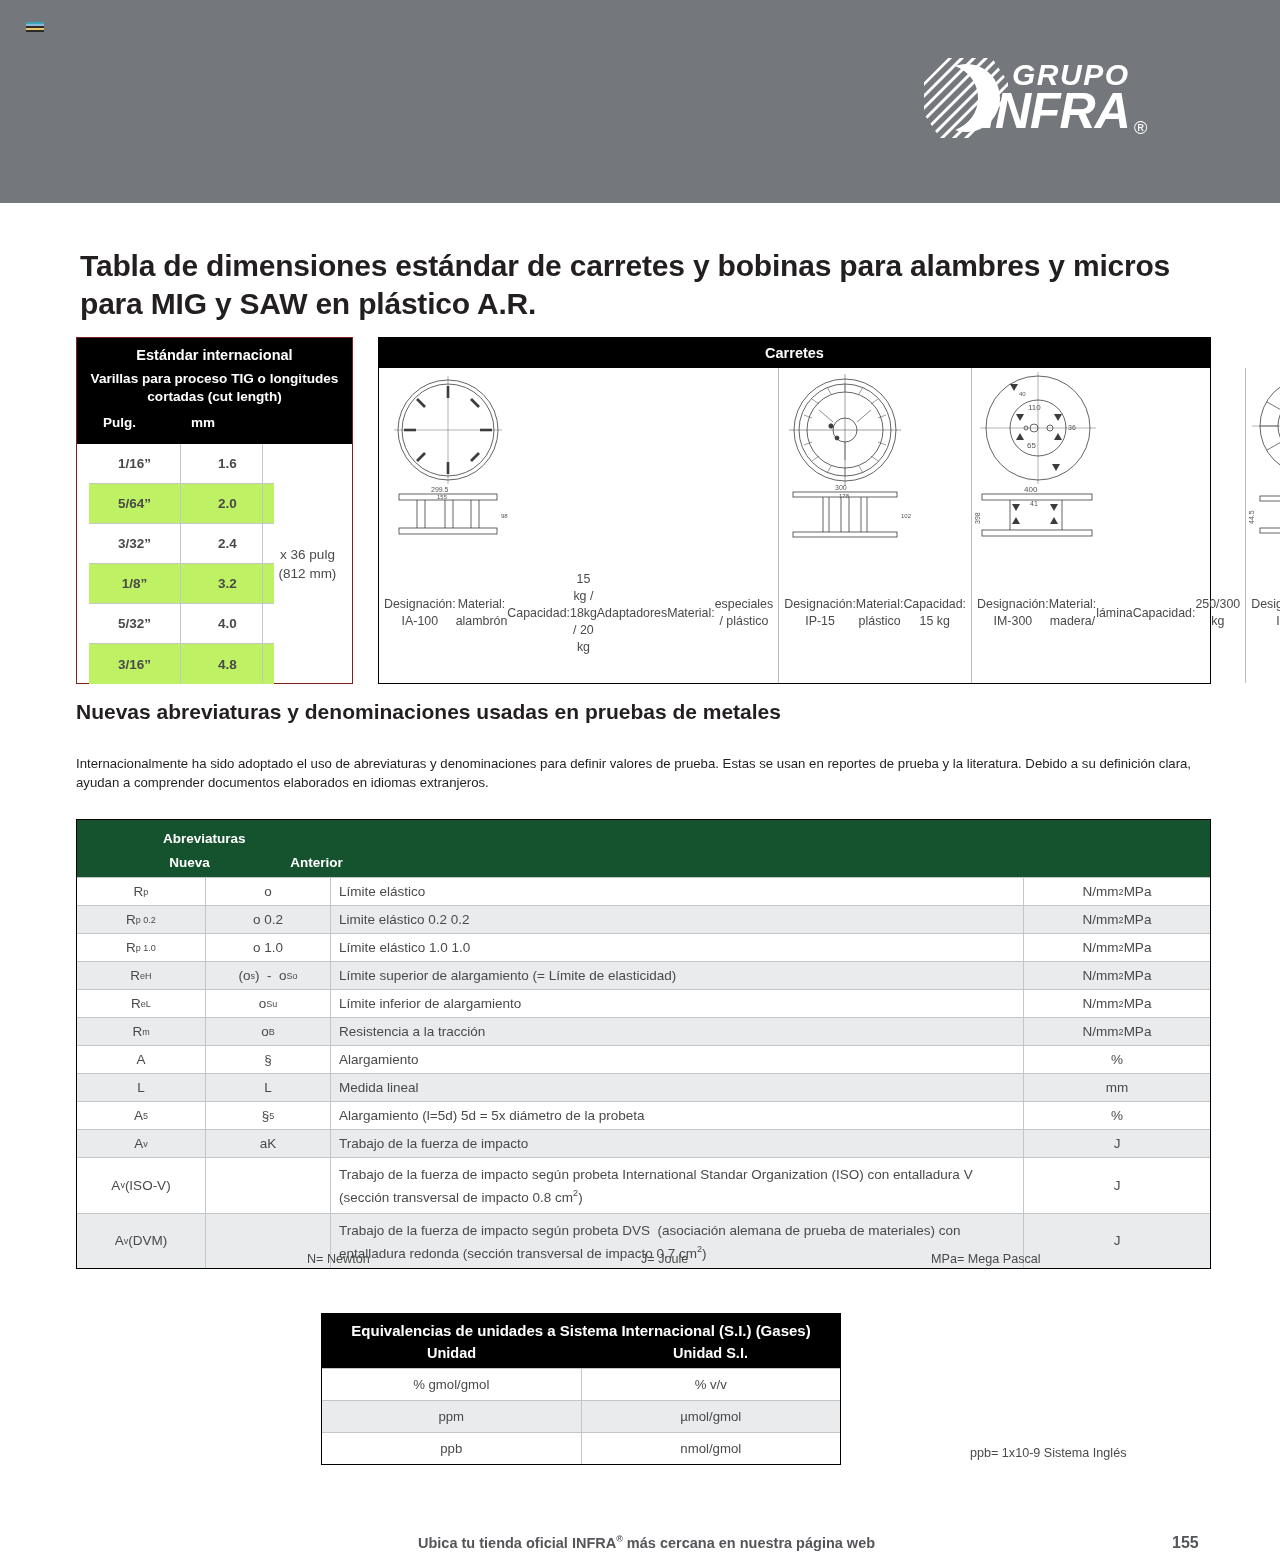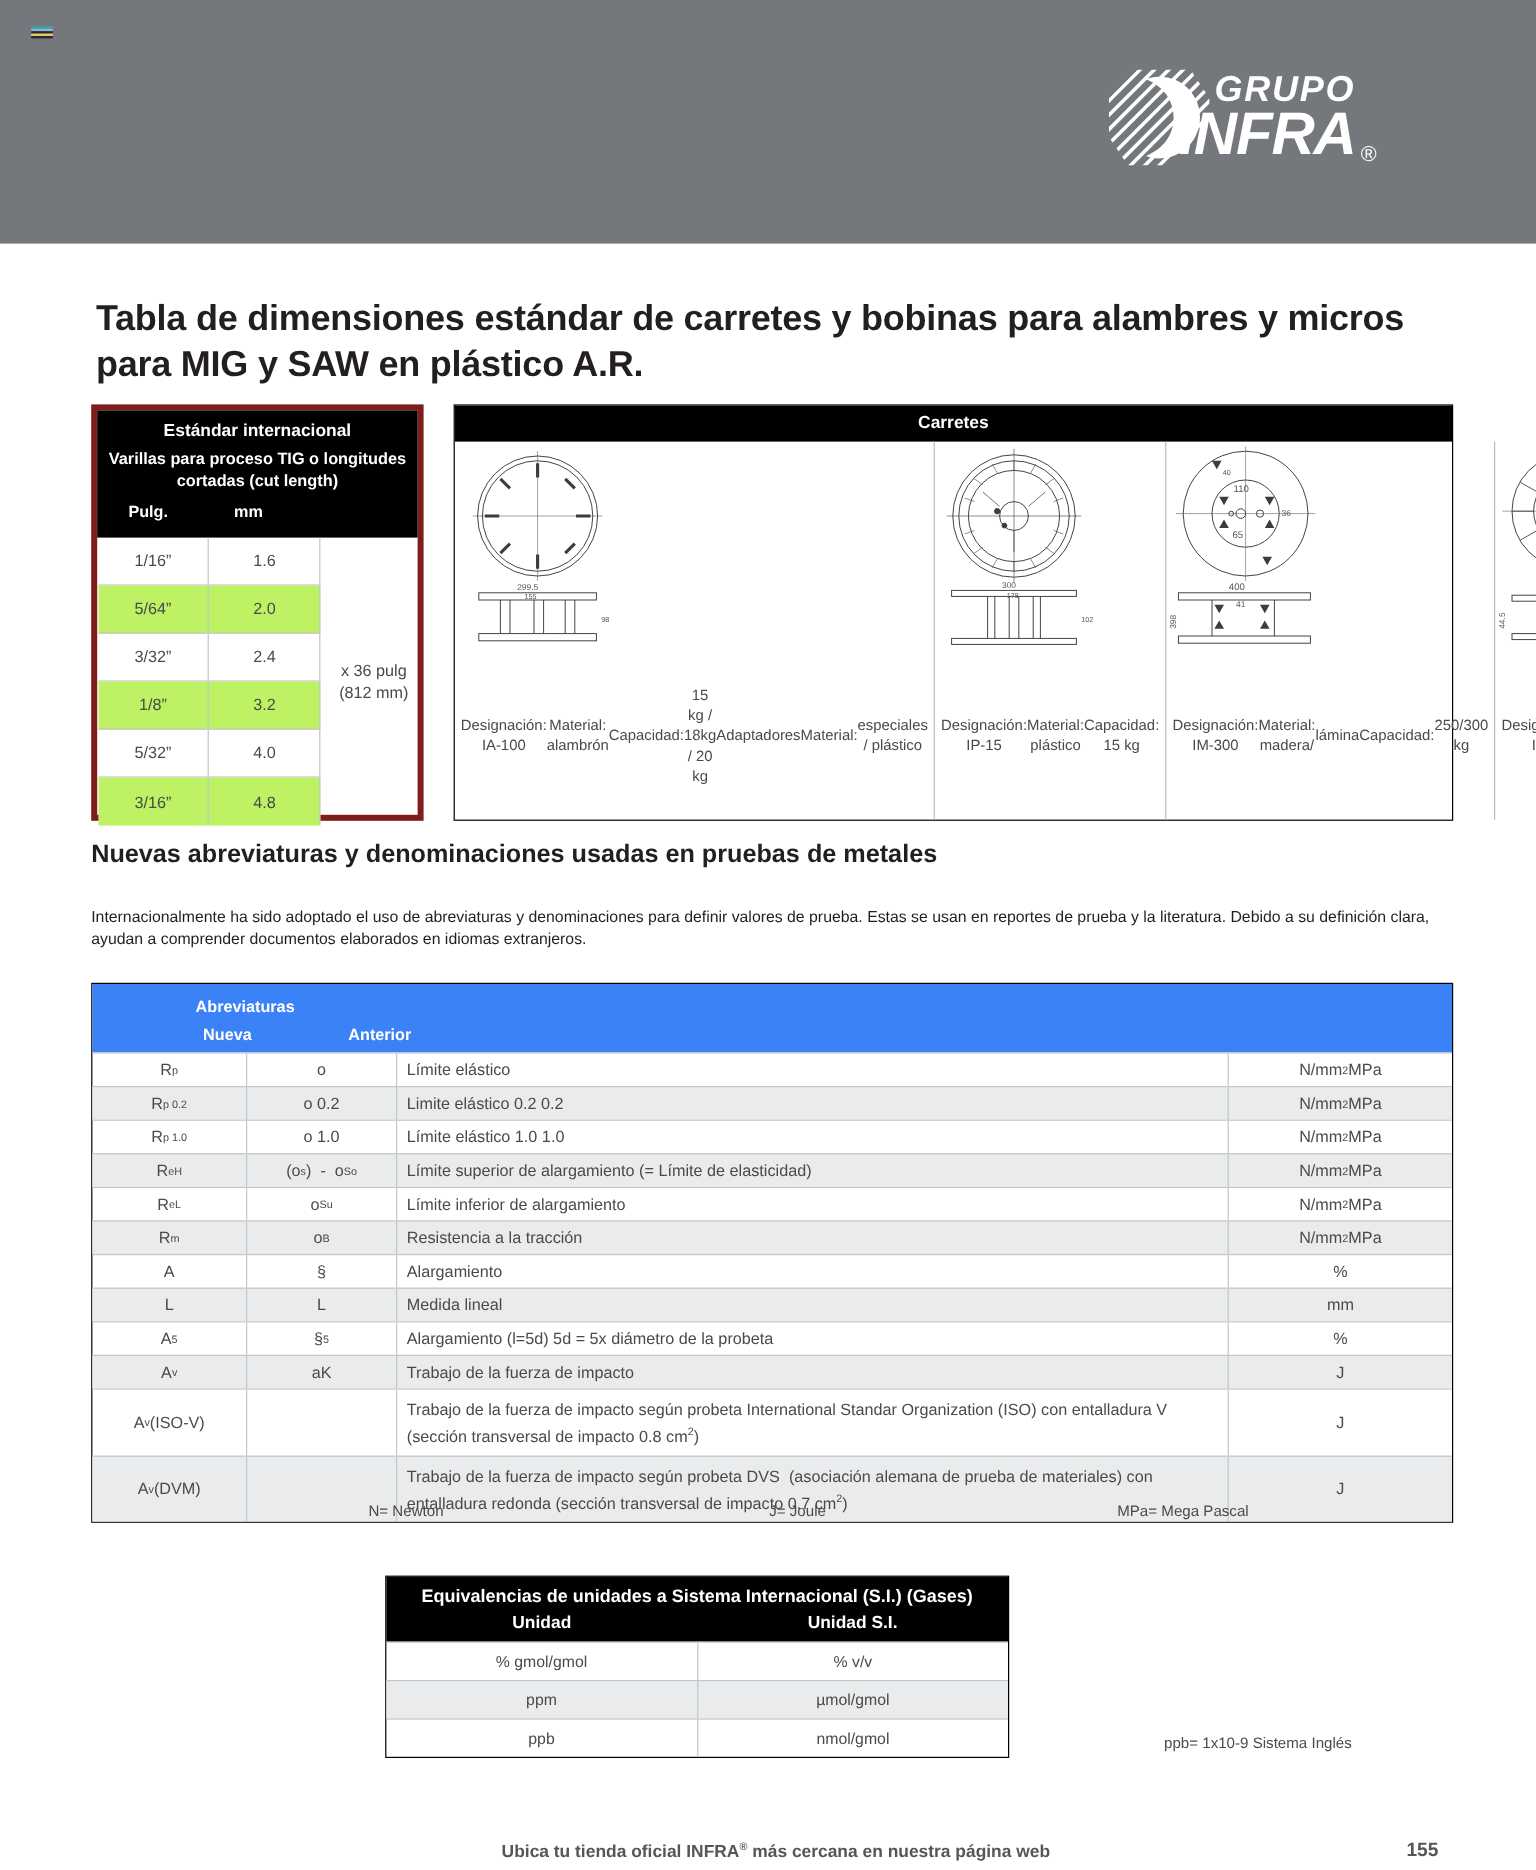--- a/index.html
+++ b/index.html
@@ -59,34 +59,34 @@
   }
 
   p.intro{
     margin:0; position:absolute; left:76px; top:551px; width:1133px;
     font-size:13.2px; line-height:19px; color:#231f20;
   }
 
   
   .std-table{
     position:absolute; left:76px; top:134px; width:277px; height:347px;
-    border:5px solid #7f1d1d;
+    border:1px solid #7f1d1d;
   }
   .std-head{
     background:#000; color:#fff; width:100%; height:106px; padding-top:6px;
   }
   .std-head .t1{ text-align:center; font-size:14.5px; font-weight:bold; padding:3px 0 7px; }
   .std-head .t2{ text-align:center; font-size:13.6px; font-weight:bold; line-height:18px; padding:0 8px;}
   .std-head .cols{ display:flex; margin-top:9px; }
   .std-head .cols span{ font-size:13.5px; font-weight:bold; }
   .std-head .cols span:nth-child(1){ width:90px; text-align:left; padding-left:26px;}
   .std-head .cols span:nth-child(2){ width:110px; text-align:left; padding-left:24px;}
 
   .std-body{ position:relative; width:100%; height:239px; }
-  .std-rows{ position:absolute; left:1px; top:0; width:185px; }
+  .std-rows{ position:absolute; left:12px; top:0; width:185px;font-weight:bold; }
   .std-row{ display:flex; height:40px; border-bottom:1px solid #c3c6c8; }
   .std-row:last-child{ border-bottom:none; }
   .std-row.alt{ background:#bef264; }
   .std-row span{
     display:flex; align-items:center; justify-content:center;
     font-size:13.5px; color:#4a4a4a;
   }
   .std-row span:nth-child(1){ width:92px; border-right:1px solid #c3c6c8; }
   .std-row span:nth-child(2){ width:93px; }
   .std-note{
@@ -120,21 +120,21 @@
     padding:2px 5px 6px;
   }
   .car-cell.w1{ flex:1.15 1 0; }
   .car-cell.w2{ flex:1.0 1 0; }
 
   
   .abv{
     position:absolute; left:76px; top:616px; width:1135px;
     border:1px solid #000; border-collapse:collapse;
   }
-  .abv .hd{ background:#3b82f6; color:#fff; }
+  .abv .hd{ background:#14532d; color:#fff; }
   .abv .hd .r1{ height:28px; display:flex; align-items:flex-end; }
   .abv .hd .r1 b{ font-size:13.5px; padding-left:86px; padding-bottom:2px;}
   .abv .hd .r2{ height:29px; display:flex; align-items:center;padding-left:48px; }
   .abv .hd .r2 b{ font-size:13.5px; }
   .abv .hd .r2 b:nth-child(1){ width:129px; text-align:center; }
   .abv .hd .r2 b:nth-child(2){ width:125px; text-align:center; }
 
   .abv-row{ display:flex; border-top:1px solid #c3c6c8; min-height:28px; }
   .abv-row.alt{ background:#e9ebec; }
   .abv-row > div{

